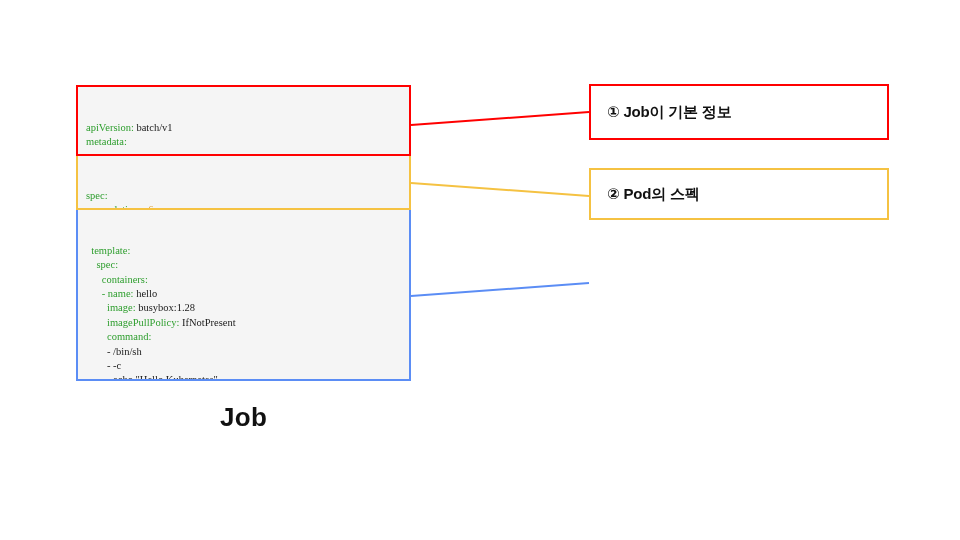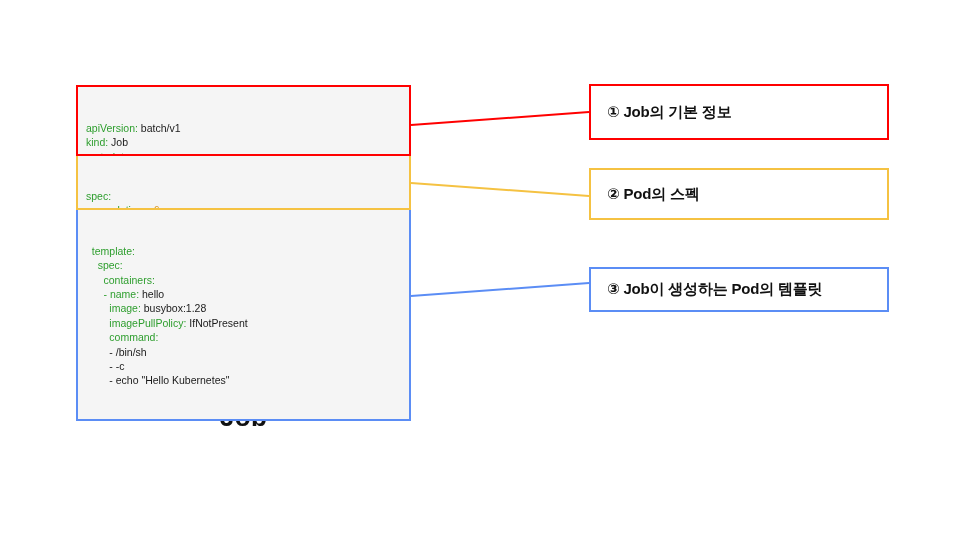--- a/index.html
+++ b/index.html
@@ -26,39 +26,39 @@
     left: 0; top: 0;
     width: 960px; height: 540px;
     pointer-events: none;
   }
 
   
   .code-box {
     position: absolute;
     background: #f5f5f5;
     box-sizing: border-box;
-    font-family: Liberation Sans, sans-serif;
+    font-family: Liberation Serif, serif;
     font-size: 10.5px;
     line-height: 14.4px;
     white-space: pre;
     color: #1a1a1a;
     overflow: hidden;
   }
   #code-box-metadata {
     left: 76px;  top: 85px;  width: 335px; height: 71px;
     border: 2px solid #ff0000;
     z-index: 4;
   }
   #code-box-spec {
     left: 76px;  top: 153px; width: 335px; height: 57px;
     border: 2px solid #f5c242;
     z-index: 3;
   }
   #code-box-template {
-    left: 76px;  top: 208px; width: 335px; height: 213px;
+    left: 76px;  top: 208px; width: 335px; height: 173px;
     border: 2px solid #5b8df5;
     z-index: 2;
   }
   .code-inner {
     padding: 5px 0 0 8px;
   }
   .ln { display: block; height: 14.4px; }
   .k  { color: #2e9e2e; }      
   .v  { color: #1a1a1a; }      
   .n  { color: #d99a2b; }      
@@ -102,38 +102,35 @@
 
 <div id="canvas">
 
   <svg id="connectors" viewBox="0 0 960 540" xmlns="http://www.w3.org/2000/svg">
     <line id="line-0" stroke-width="2" x1="411" y1="125" x2="589" y2="112" stroke="#ff0000"></line>
     <line id="line-1" stroke-width="2" x1="411" y1="183" x2="589" y2="196" stroke="#f5c242"></line>
     <line id="line-2" stroke-width="2" x1="411" y1="296" x2="589" y2="283" stroke="#5b8df5"></line>
   </svg>
 
   <div class="code-box" id="code-box-metadata">
-    <div class="code-inner" id="code-inner-0"><span class="ln"><span class="k">apiVersion:</span><span class="v"> batch/v1</span></span><span class="ln"><span class="k">kind:</span><span class="v"> Job</span></span><span class="ln"><span class="k">metadata:</span></span></div>
+    <div class="code-inner" id="code-inner-0"><span class="ln"><span class="k">apiVersion:</span><span class="v"> batch/v1</span></span><span class="ln"><span class="k">metadata:</span></span></div>
   </div>
 
   <div class="code-box" id="code-box-spec">
     <div class="code-inner" id="code-inner-1"><span class="ln"><span class="k">spec:</span></span><span class="ln"><span class="k">  completions:</span><span class="n"> 6</span></span></div>
   </div>
 
   <div class="code-box" id="code-box-template">
     <div class="code-inner" id="code-inner-2"><span class="ln"><span class="k">  template:</span></span><span class="ln"><span class="k">    spec:</span></span><span class="ln"><span class="k">      containers:</span></span><span class="ln"><span class="d">      - name:</span><span class="v"> hello</span></span><span class="ln"><span class="k">        image:</span><span class="v"> busybox:1.28</span></span><span class="ln"><span class="k">        imagePullPolicy:</span><span class="v"> IfNotPresent</span></span><span class="ln"><span class="k">        command:</span></span><span class="ln"><span class="dd">        - /bin/sh</span></span><span class="ln"><span class="dd">        - -c</span></span><span class="ln"><span class="dd">        - echo "Hello Kubernetes"</span></span></div>
   </div>
 
   <div id="diagram-title">Job</div>
 
   <div class="note-box" id="note-box-1">
-    <span>① Job의 기본 정보</span>
+    <span>① Job이 기본 정보</span>
   </div>
 
   <div class="note-box" id="note-box-2">
     <span>② Pod의 스펙</span>
   </div>
 
-  <div class="note-box" id="note-box-3">
-    <span>③ Job이 생성하는 Pod의 템플릿</span>
-  </div>
 
 </div>
 
 </body></html>

